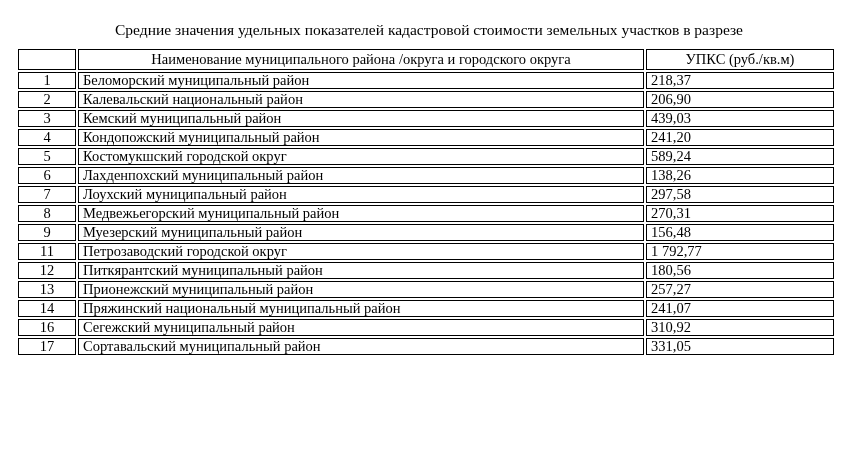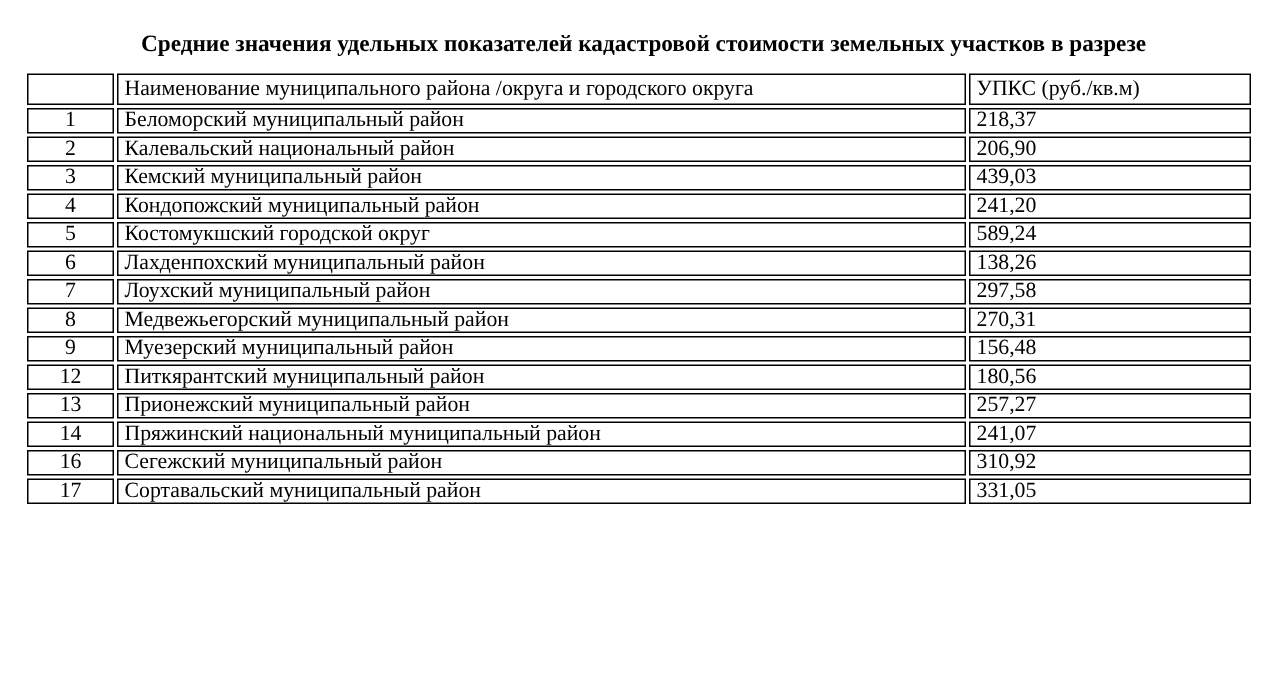--- a/index.html
+++ b/index.html
@@ -12,21 +12,21 @@
   .page {
     position: relative;
     width: 858px;
     height: 453px;
     background: #ffffff;
     overflow: hidden;
   }
   .title {
     margin: 19px auto 7px auto;
     text-align: center;
-    font-weight: bold;
+    font-weight: normal;
     font-size: 15.5px;
     line-height: 21px;
     width: 780px;
   }
   table.upks {
     border-collapse: separate;
     border-spacing: 2px;
     table-layout: fixed;
     width: 820px;
     margin-left: 16px;
@@ -40,21 +40,21 @@
     height: 15px;
     padding: 0 4px;
     white-space: nowrap;
     overflow: hidden;
     background: #ffffff;
     font-weight: normal;
   }
   table.upks th {
     height: 19px;
     line-height: 19px;
-    text-align: left;
+    text-align: center;
   }
   .col-num   { width: 48px;  text-align: center; }
   .col-name  { text-align: left; padding-left: 6px; }
   .col-value { width: 178px; }
 </style>
 </head>
 <body>
 
 <div class="page">
   <div class="title">
@@ -118,20 +118,25 @@
     <td class="col-value">270,31</td>
   </tr>
 
   <tr>
     <td class="col-num">9</td>
     <td class="col-name">Муезерский муниципальный район</td>
     <td class="col-value">156,48</td>
   </tr>
 
 
+  <tr>
+    <td class="col-num">11</td>
+    <td class="col-name">Петрозаводский городской округ</td>
+    <td class="col-value">1 792,77</td>
+  </tr>
 
   <tr>
     <td class="col-num">12</td>
     <td class="col-name">Питкярантский муниципальный район</td>
     <td class="col-value">180,56</td>
   </tr>
 
   <tr>
     <td class="col-num">13</td>
     <td class="col-name">Прионежский муниципальный район</td>

